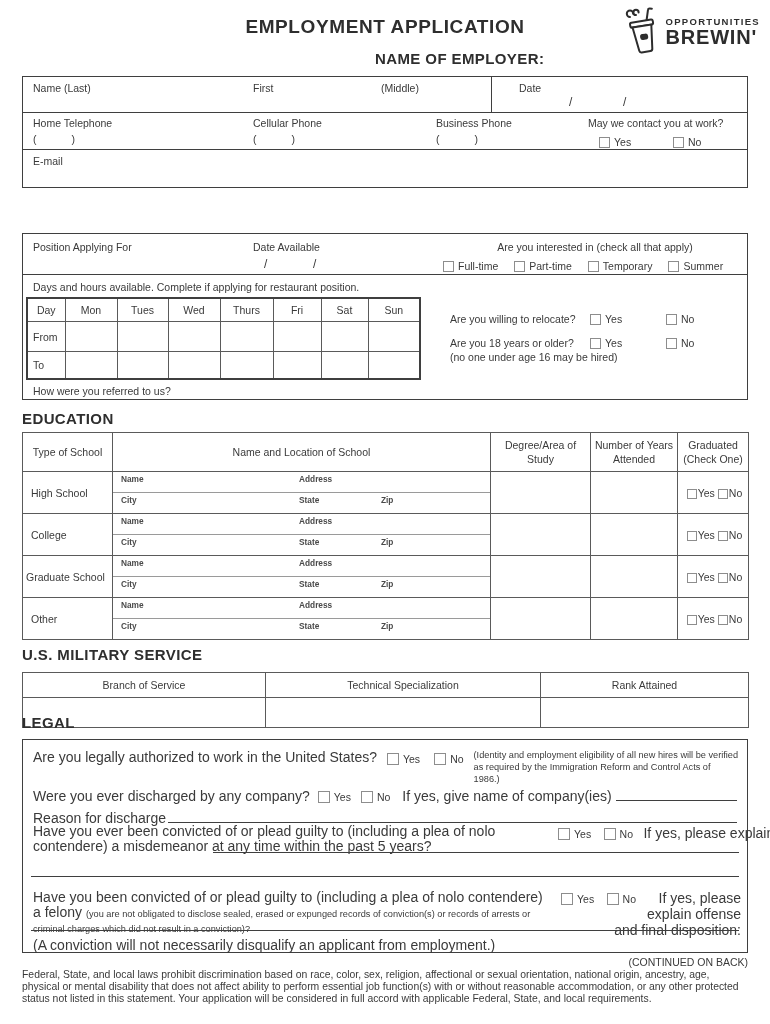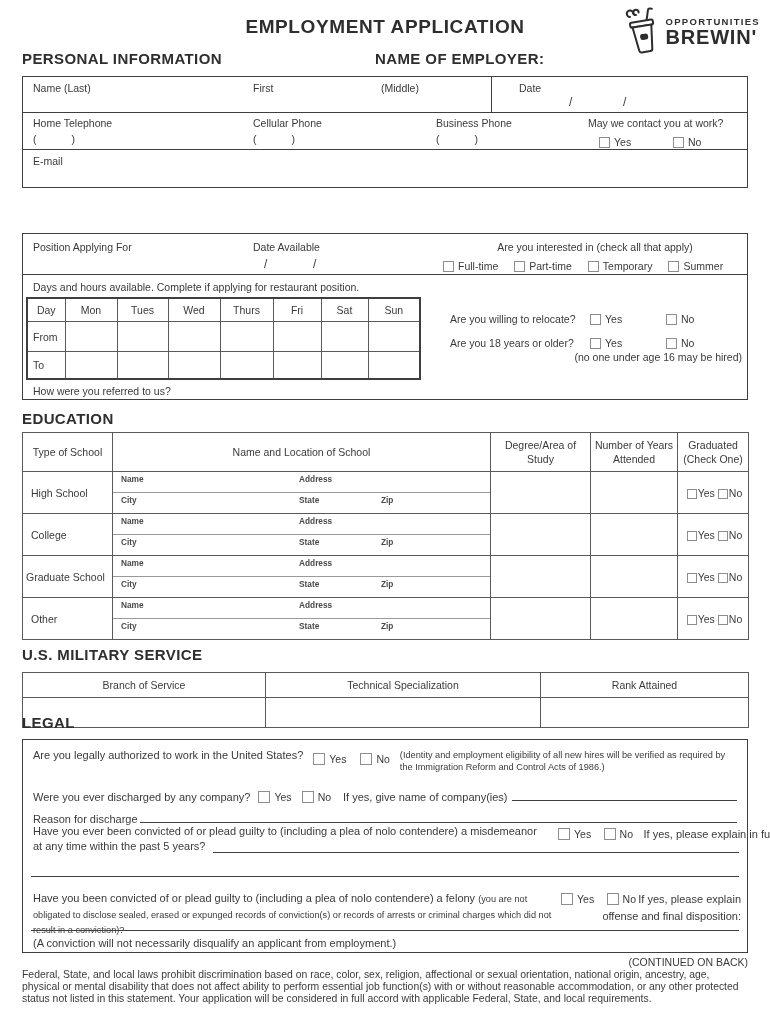--- a/index.html
+++ b/index.html
@@ -53,21 +53,21 @@
   .gradbox .cb { margin:0 1px 0 3px; }
 
   
   table.mil { border-collapse:collapse; table-layout:fixed; border:1.6px solid #3f3f3f; }
   table.mil td { border:1.1px solid #5a5a5a; font-size:10.5px; }
   table.mil tr.hd td { height:22px; text-align:center; }
   table.mil tr.bd td { height:27px; }
 
   
   .legal-box { position:relative; }
-  .ltext { font-size:11px; }
+  .ltext { font-size:14px; }
   .lnote { font-size:9.2px; line-height:12px; }
   .lline { position:absolute; border-top:1.3px solid #3f3f3f; }
 
   .footer { font-size:10.4px; line-height:11.8px; }
   .continued { font-size:10.5px; }
   .flex { display:flex; align-items:baseline; }
 </style>
 </head>
 <body>
 
@@ -87,21 +87,20 @@
           <rect x="17" y="28" width="8" height="6" rx="2.6" fill="#2d2d2d" stroke="none"></rect>
         </g>
       </g>
     </svg>
     <div class="logo-text">
       <div class="logo-l1">OPPORTUNITIES</div>
       <div class="logo-l2">BREWIN'</div>
     </div>
   </div>
 
-  <div class="abs sec-title" style="top:50px;left:22px;">PERSONAL INFORMATION</div>
   <div class="abs sec-title" style="top:50px;left:375px;">NAME OF EMPLOYER:</div>
 
   <div class="abs box" style="top:76px;left:22px;width:726px;">
     <div class="pi-row pi-div" style="height:36px;">
       <span class="abs lab" style="left:10px;top:5px;">Name (Last)</span>
       <span class="abs lab" style="left:230px;top:5px;">First</span>
       <span class="abs lab" style="left:358px;top:5px;">(Middle)</span>
       <span class="abs" style="left:468px;top:0;bottom:0;border-left:1.4px solid #3f3f3f;"></span>
       <span class="abs lab" style="left:496px;top:5px;">Date</span>
       <span class="abs lab" style="left:546px;top:18px;font-size:12px;">/</span>
@@ -191,21 +190,21 @@
         <div class="pi-row" style="height:16px;margin-top:12px;">
           <span class="lab">Are you willing to relocate?</span>
           <span class="abs" style="left:140px;top:0;"><span class="cb"></span><span class="cbl">Yes</span></span>
           <span class="abs" style="left:216px;top:0;"><span class="cb"></span><span class="cbl">No</span></span>
         </div>
         <div class="pi-row" style="height:16px;margin-top:8px;">
           <span class="lab">Are you 18 years or older?</span>
           <span class="abs" style="left:140px;top:0;"><span class="cb"></span><span class="cbl">Yes</span></span>
           <span class="abs" style="left:216px;top:0;"><span class="cb"></span><span class="cbl">No</span></span>
         </div>
-        <div class="lab" style="margin-top:2px;text-align:right;">(no one under age 16 may be hired)</div>
+        <div class="lab" style="margin-top:2px;">(no one under age 16 may be hired)</div>
       </div>
     </div>
     <div class="lab" style="margin-top:5px;padding-left:10px;">How were you referred to us?</div>
   </div>
 
   <div class="abs sec-title" style="top:410px;left:22px;">EDUCATION</div>
   <table class="abs edu" style="top:432px;left:22px;width:726px;">
     <colgroup>
         <col style="width:90px">
         <col style="width:378px">

